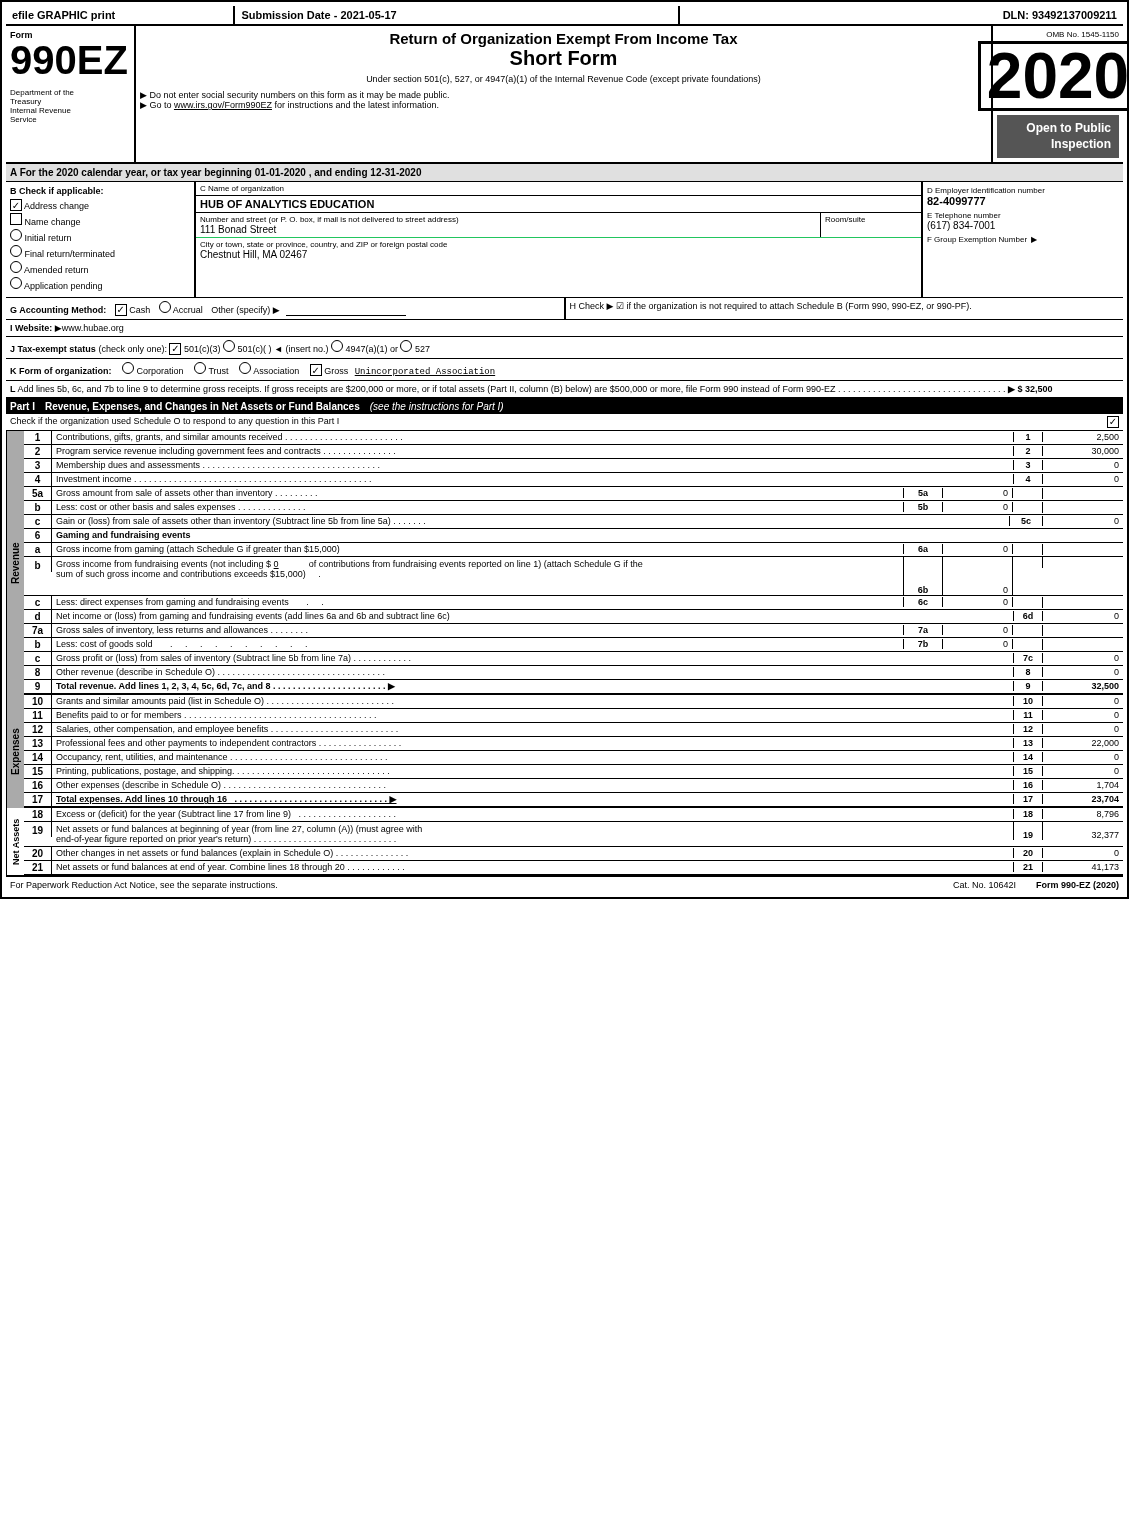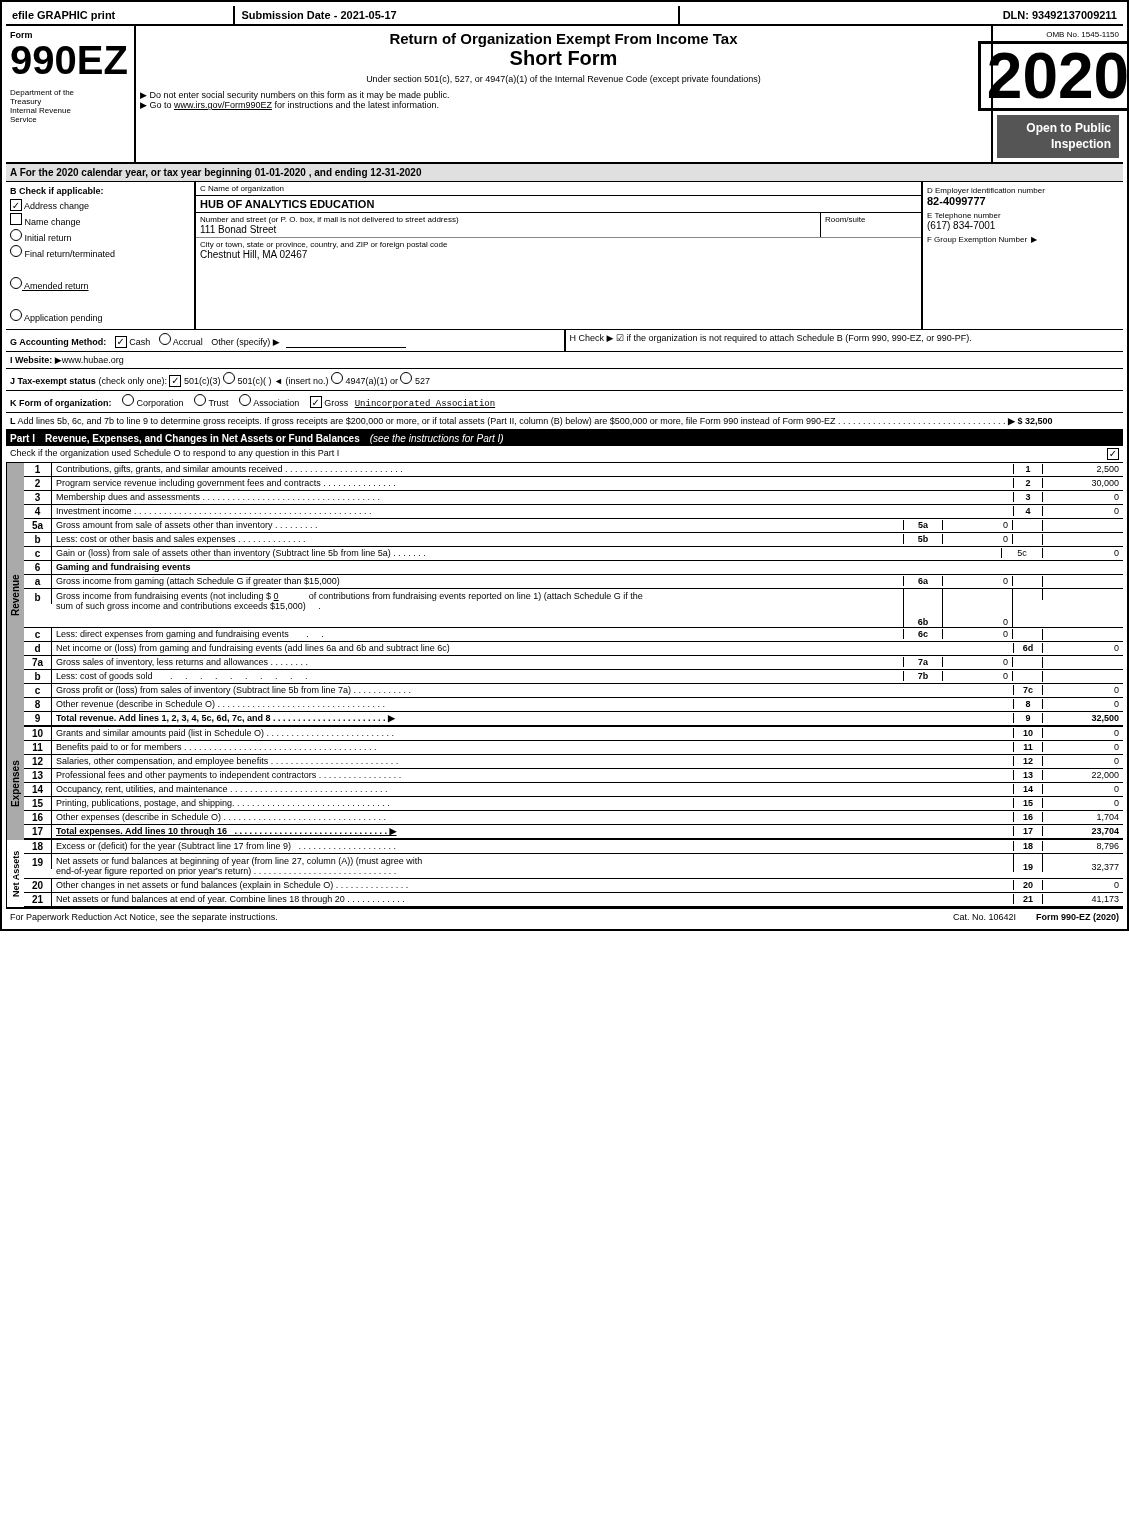--- a/index.html
+++ b/index.html
@@ -72,21 +72,21 @@
         <span>Name change</span>
       </div>
       <div style="margin:2px 0;">
         <span class="rb"></span>
         <span>Initial return</span>
       </div>
       <div style="margin:2px 0;">
         <span class="rb"></span>
         <span>Final return/terminated</span>
       </div>
-      <div style="margin:18px 0;text-decoration:underline;">
+      <div style="margin:2px 0;">
         <span class="rb"></span>
         <span>Amended return</span>
       </div>
       <div style="margin:2px 0;">
         <span class="rb"></span>
         <span>Application pending</span>
       </div>
     </div>
 
     <div style="flex:1; border-right:2px solid #000;">
@@ -225,21 +225,21 @@
         <div style="flex:1; font-size:9px; padding:1px 4px;">Less: cost or other basis and sales expenses . . . . . . . . . . . . . .</div>
         <div style="width:40px; text-align:center; font-size:9px; font-weight:bold; border-left:1px solid #000; border-right:1px solid #000;">5b</div>
         <div style="width:70px; text-align:right; font-size:9px; border-right:1px solid #000; padding-right:4px;">0</div>
         <div style="width:30px; border-right:1px solid #000;">&nbsp;</div>
         <div style="width:80px;">&nbsp;</div>
       </div>
 
       <div style="display:flex; border-bottom:1px solid #000; align-items:center;">
         <div style="width:28px; text-align:center; font-size:10px; font-weight:bold; border-right:1px solid #000; padding:1px;">c</div>
         <div style="flex:1; font-size:9px; padding:1px 4px;">Gain or (loss) from sale of assets other than inventory (Subtract line 5b from line 5a) . . . . . . .</div>
-        <div style="width:42px; text-align:center; font-size:9px; border-left:1px solid #000; border-right:1px solid #000; font-weight:normal;">5c</div>
+        <div style="width:34px; text-align:center; font-size:9px; border-left:1px solid #000; border-right:1px solid #000; font-weight:bold;">5c</div>
         <div style="width:80px; text-align:right; font-size:9px; padding-right:4px;">0</div>
       </div>
 
       <div style="display:flex; border-bottom:1px solid #000; align-items:center;">
         <div style="width:28px; text-align:center; font-size:10px; font-weight:bold; border-right:1px solid #000; padding:1px;">6</div>
         <div style="flex:1; font-size:9px; padding:1px 4px; font-weight:bold;">Gaming and fundraising events</div>
         <div style="width:110px;">&nbsp;</div>
       </div>
 
       <div style="display:flex; border-bottom:1px solid #000; align-items:center;">

